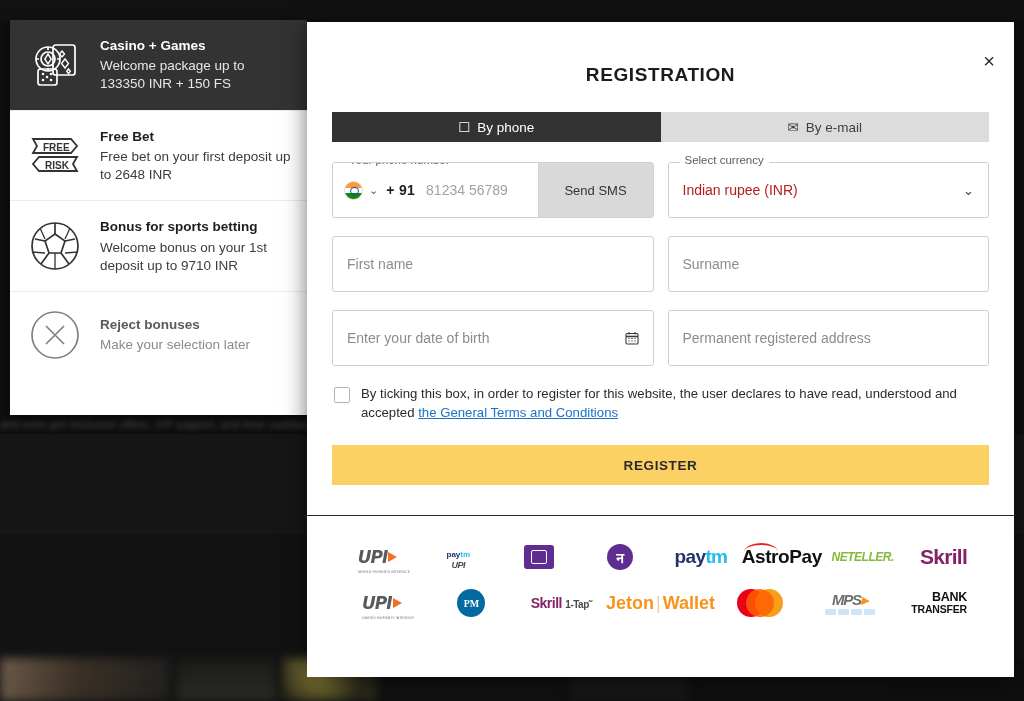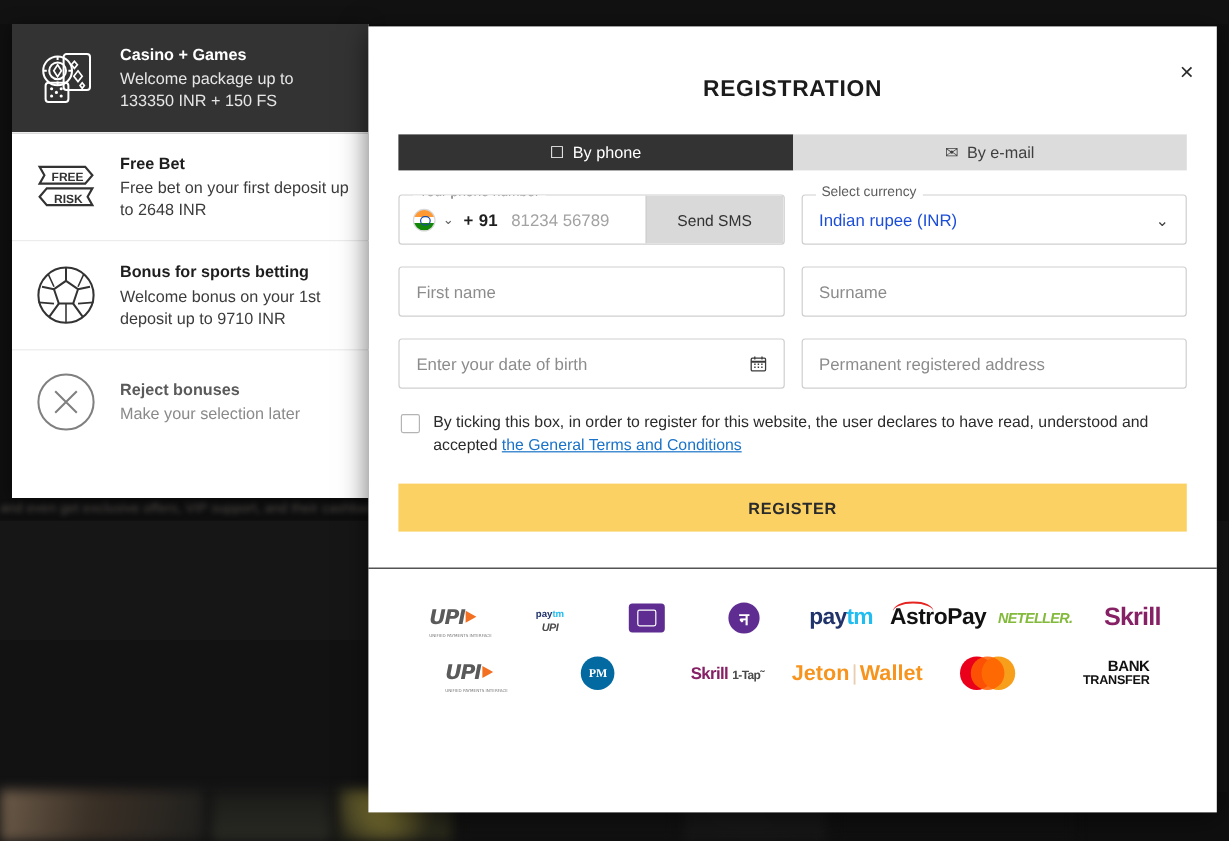--- a/index.html
+++ b/index.html
@@ -70,30 +70,30 @@
     gap: 7px; font-size: 13.5px; cursor: pointer;
   }
   .tab.active { background: #333333; color: #ffffff; }
   .tab.inactive { background: #dcdcdc; color: #3f3f3f; }
 
   .form { padding: 20px 25px 0 25px; }
   .row { display: flex; gap: 14px; margin-bottom: 18px; }
   .col { flex: 1; position: relative; }
 
   .field {
-    position: relative; height: 42px; border: 1px solid #cfcfcf;
+    position: relative; height: 56px; border: 1px solid #cfcfcf;
     background: #fff; border-radius: 3px; display: flex; align-items: center;
   }
   .field.split { padding: 0; overflow: hidden; }
   .legend {
     position: absolute; left: 11px; top: -8px; background: #fff;
     padding: 0 5px; font-size: 11.5px; color: #5d5d5d; line-height: 1;
   }
   .ph { font-size: 14px; color: #8c8c8c; padding-left: 14px; }
-  .val { font-size: 14px; color: #1d4ed8; }
+  .val { font-size: 14px; color: #b91c1c; }
 
   .flagbox { display: flex; align-items: center; gap: 6px; padding-left: 11px; cursor: pointer; }
   .flag {
     width: 19px; height: 19px; border-radius: 50%;
     background: linear-gradient(180deg,#ff9933 0 33%, #ffffff 33% 66%, #138808 66% 100%);
     position: relative; border: 1px solid #d8d8d8;
   }
   .flag::after {
     content: ""; position: absolute; left: 50%; top: 50%;
     width: 6.5px; height: 6.5px; margin: -3.25px 0 0 -3.25px;
@@ -395,20 +395,31 @@
           <span class="jeton"><span>Jeton</span><span class="bar">|</span><span class="w">Wallet</span></span>
         </div>
         <div class="pay-cell">
           <span class="mc">
               <i class="r"></i>
               <i class="y"></i>
               <i class="o"></i>
             </span>
         </div>
         <div class="pay-cell">
+          <span class="mps">
+            <div class="m1"><span>MPS</span><u>▸</u></div>
+            <div class="m2">
+                <s></s>
+                <s></s>
+                <s></s>
+                <s></s>
+              </div>
+          </span>
+        </div>
+        <div class="pay-cell">
           <span class="bank">
             <div class="b1">BANK</div>
             <div class="b2">TRANSFER</div>
           </span>
         </div>
       </div>
     </div>
   </div>
 </div>
 

